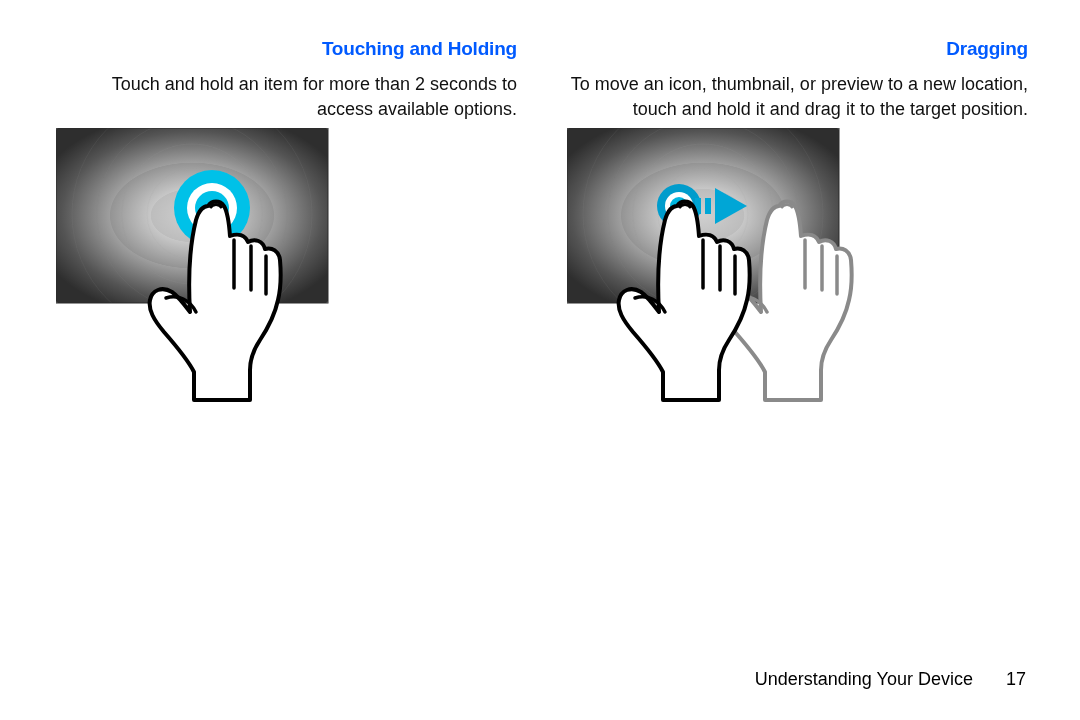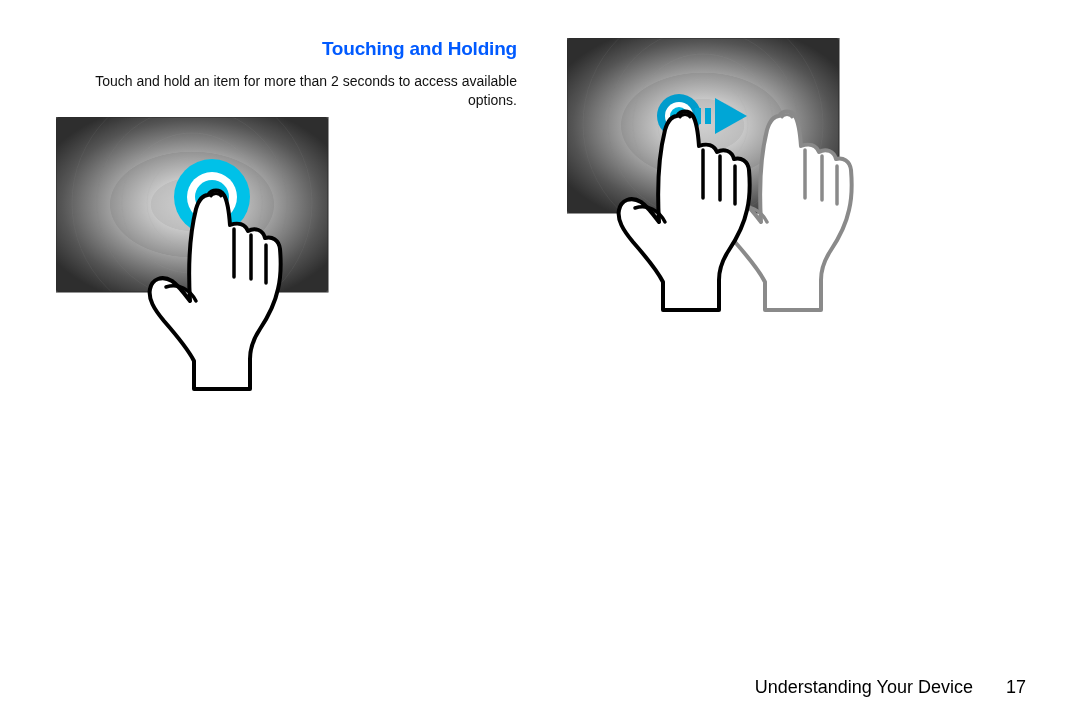--- a/index.html
+++ b/index.html
@@ -28,35 +28,35 @@
     text-align: right;
   }
   .heading {
     color: #005aff; 
     font-weight: 800;
     font-size: 19px;
     letter-spacing: -0.2px;
     margin-bottom: 12px;
   }
   .body-text {
-    font-size: 14px;
+    font-size: 18px;
     line-height: 1.38;
     color: #111;
     font-weight: 400;
     margin-bottom: 6px;
   }
   .illus-wrap {
     padding-left: 4px;
   }
   svg.illus {
     display: block;
   }
   .footer {
     position: absolute;
-    bottom: 22px;
+    bottom: 30px;
     right: 54px;
     font-size: 18px;
     color: #000;
   }
   .footer .pgnum {
     display: inline-block;
     margin-left: 28px;
   }
 </style>
 </head>
@@ -135,20 +135,22 @@
 
             <path d="M20,130 c12,-4 24,2 30,14" fill="none" stroke="#000" stroke-width="3.5" stroke-linecap="round"></path>
 
             <path d="M64,40 a8 10 0 0 1 12 0" fill="none" stroke="#000" stroke-width="3"></path>
           </g>
         </svg>
       </div>
     </div>
 
     <div class="col">
+      <div class="heading">Dragging</div>
+      <div class="body-text">To move an icon, thumbnail, or preview to a new location, touch and hold it and drag it to the target position.</div>
 
       <div class="illus-wrap">
 
         <svg class="illus" viewBox="0 0 340 300" width="340" height="300">
           <defs>
             <radialGradient id="rings2" cx="50%" cy="50%" r="60%">
               <stop offset="0%" stop-color="#cfcfcf"></stop>
               <stop offset="25%" stop-color="#bdbdbd"></stop>
               <stop offset="25.5%" stop-color="#c7c7c7"></stop>
               <stop offset="50%" stop-color="#949494"></stop>

